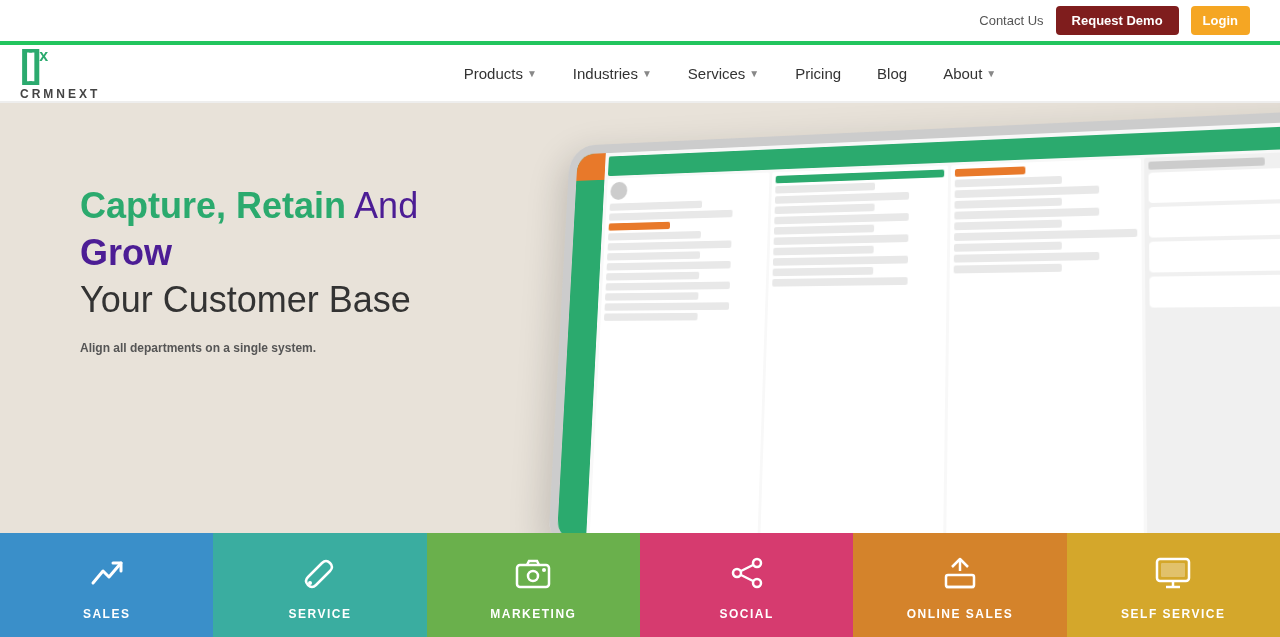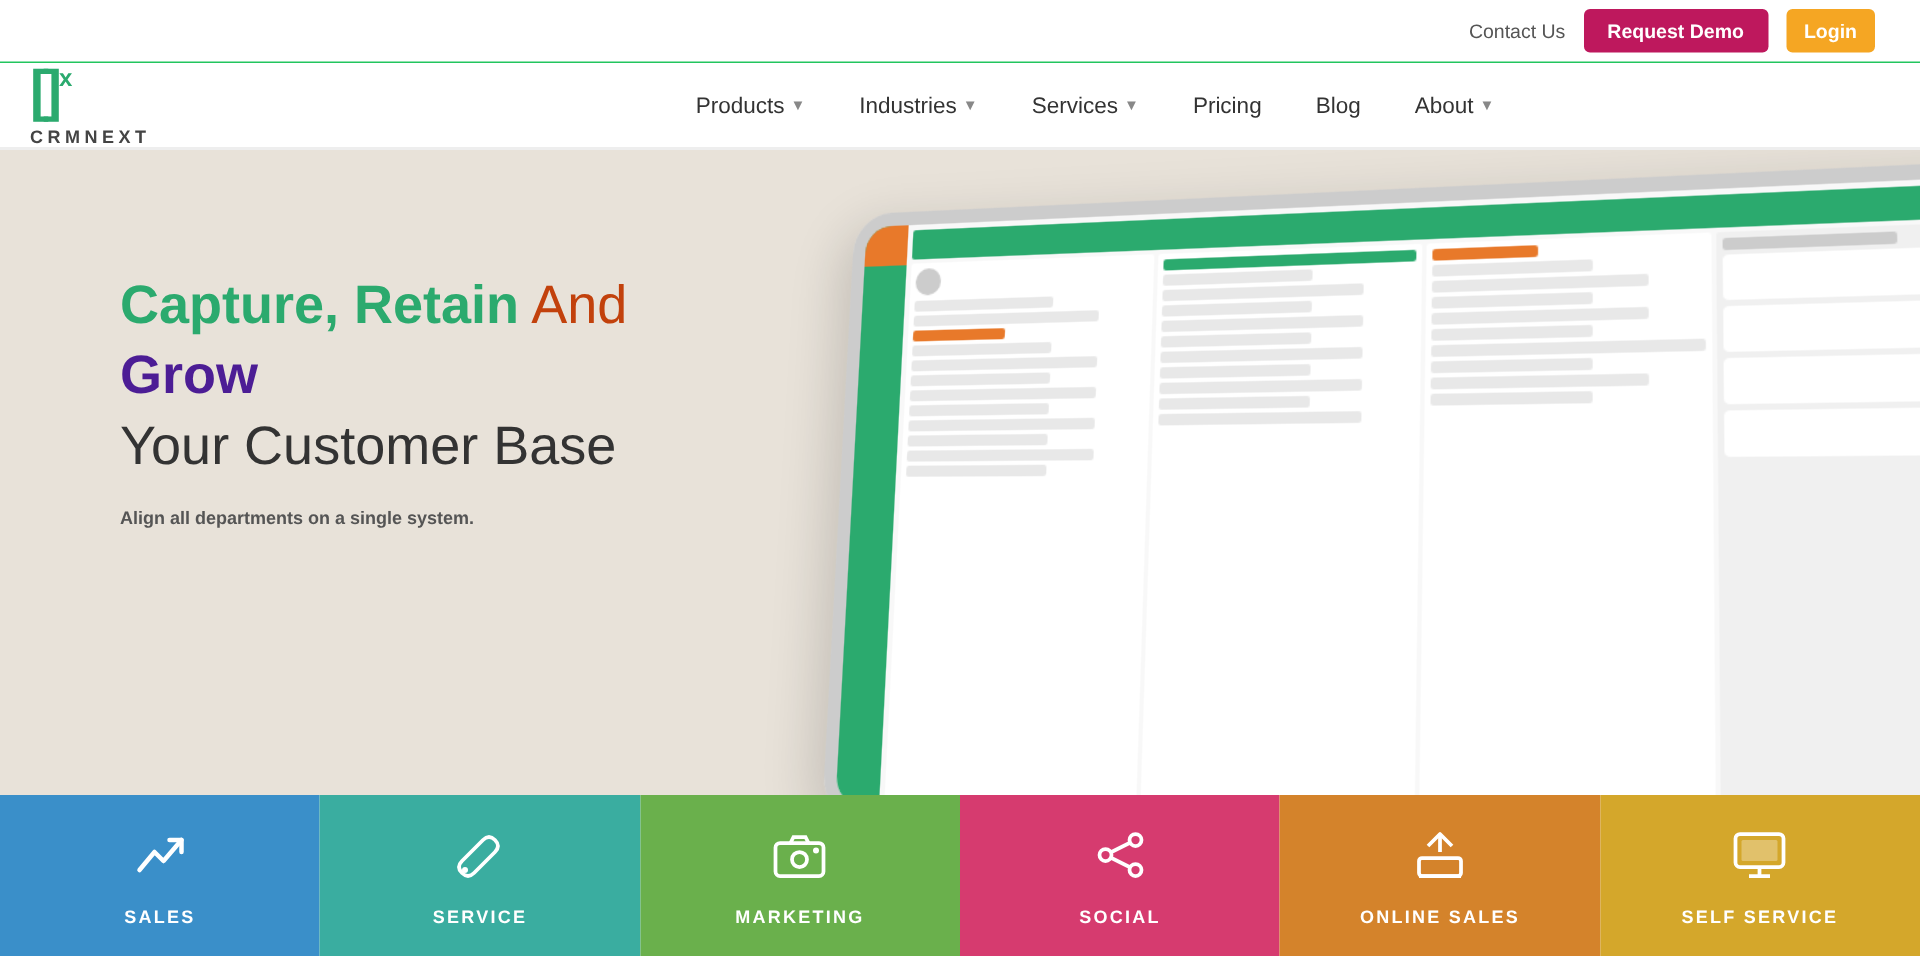--- a/index.html
+++ b/index.html
@@ -4,31 +4,31 @@
   <style>
     * { margin: 0; padding: 0; box-sizing: border-box; }
     body { font-family: Arial, sans-serif; background: #fff; width: 1280px; overflow-x: hidden; }
 
     
     .top-bar {
       display: flex;
       justify-content: flex-end;
       align-items: center;
       padding: 6px 30px;
-      border-bottom: 1px solid #22c55e;
+      border-bottom: 4px solid #22c55e;
       background: #fff;
       gap: 12px;
     }
     .top-bar-contact {
       font-size: 13px;
       color: #555;
       cursor: pointer;
     }
     .btn-request-demo {
-      background: #be185d;
+      background: #7f1d1d;
       color: #fff;
       border: none;
       padding: 7px 16px;
       border-radius: 4px;
       font-size: 13px;
       cursor: pointer;
       font-weight: bold;
     }
     .btn-login {
       background: #f5a623;
@@ -130,21 +130,21 @@
       max-width: 500px;
     }
     .hero-headline {
       font-size: 36px;
       line-height: 1.3;
       margin-bottom: 16px;
     }
     .hero-headline .capture { color: #2baa6e; font-weight: bold; }
     .hero-headline .retain { color: #2baa6e; font-weight: bold; }
     .hero-headline .grow { color: #4c1d95; font-weight: bold; }
-    .hero-headline .and-text { color: #c2410c; font-weight: normal; }
+    .hero-headline .and-text { color: #4c1d95; font-weight: normal; }
     .hero-headline .your-text { color: #333; font-weight: normal; }
     .hero-sub {
       font-size: 12px;
       color: #555;
       margin-top: 18px;
       font-weight: bold;
     }
 
     
     .hero-tablet {

